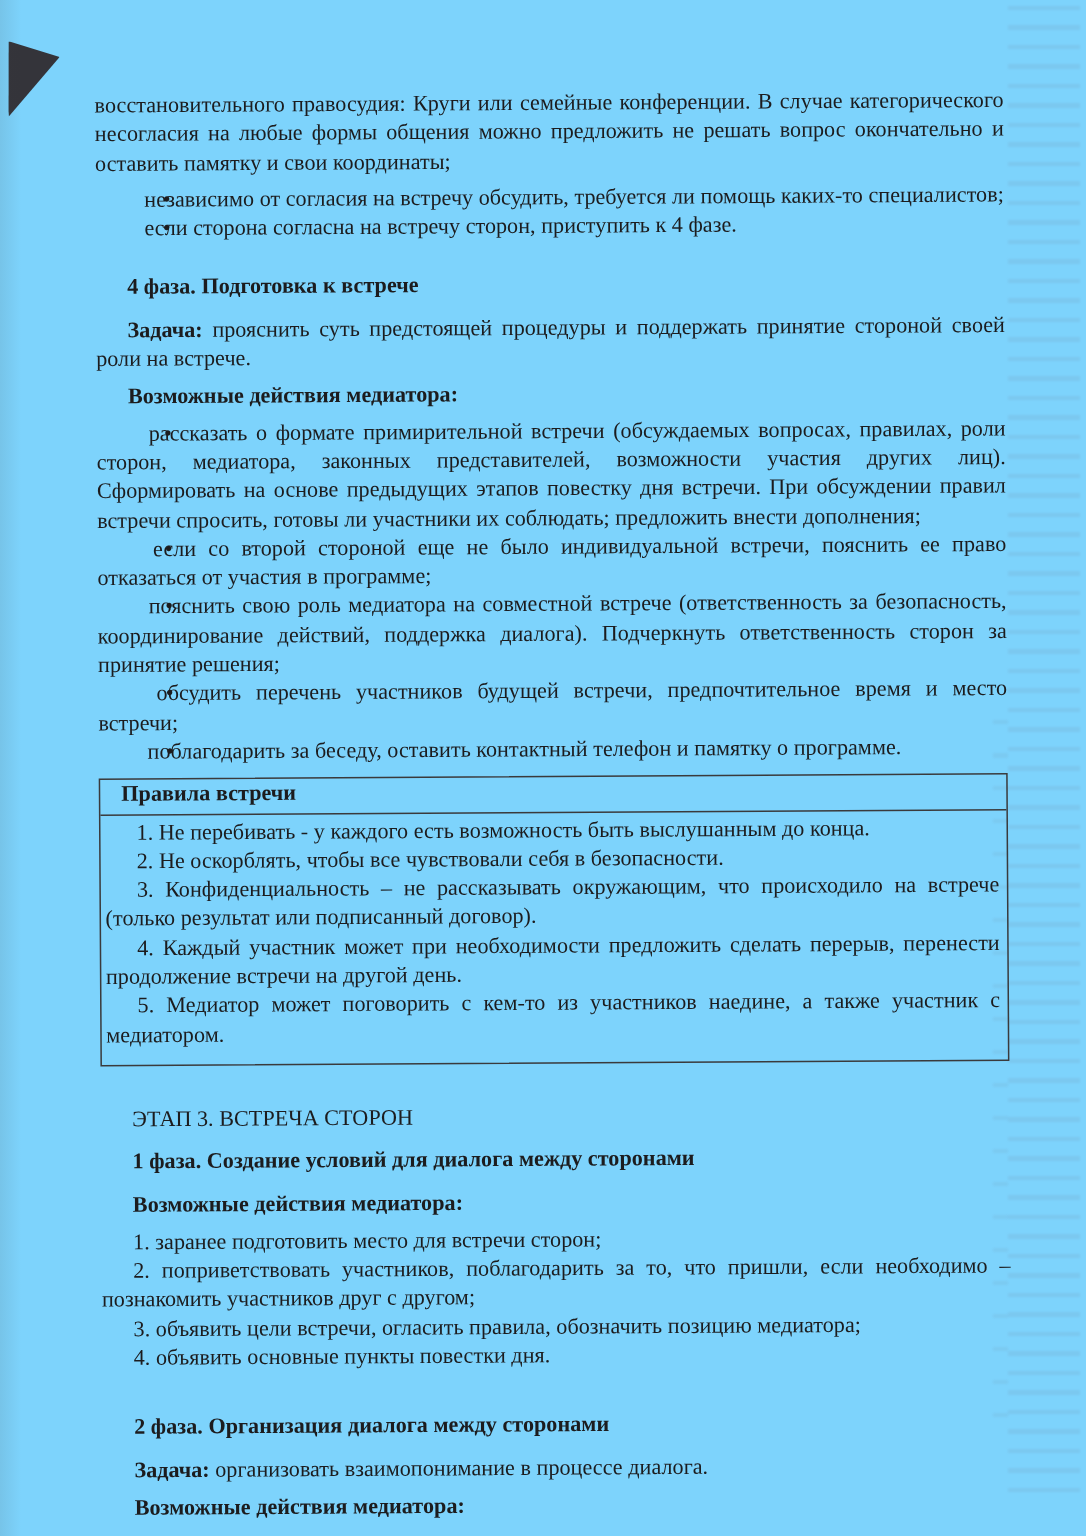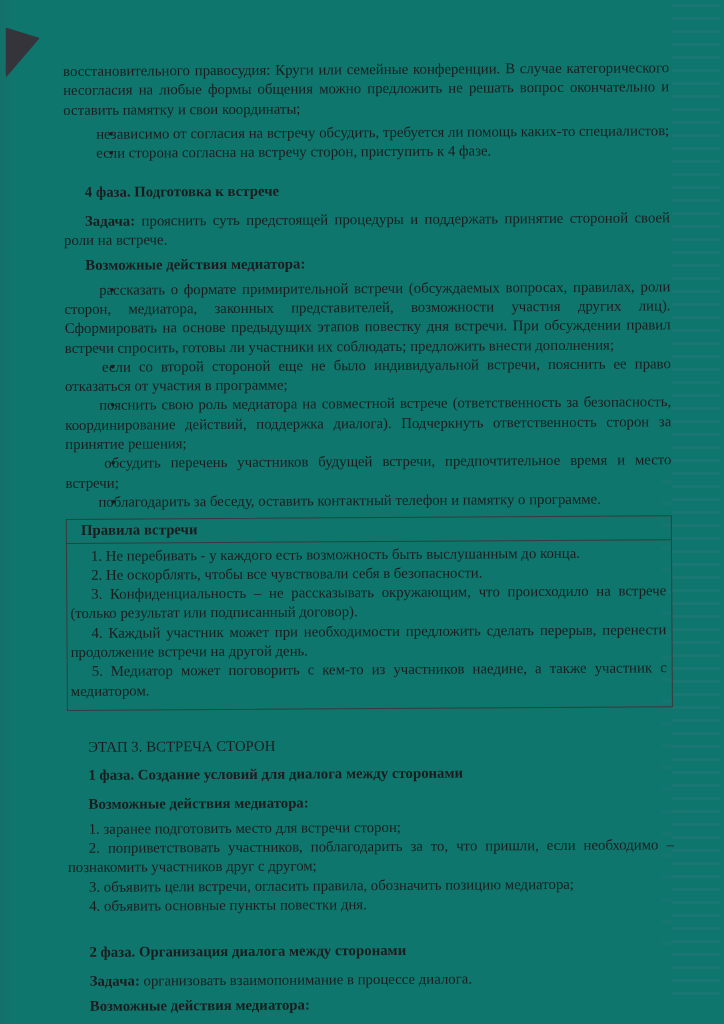--- a/index.html
+++ b/index.html
@@ -6,21 +6,21 @@
     margin: 0;
     padding: 0;
     width: 724px;
     height: 1024px;
     overflow: hidden;
     background: #f5f4ef;
   }
   .paper {
     position: absolute;
     inset: 0;
-    background: #0f766e;
+    background: #7dd3fc;
   }
   
   .edge-shade {
     position: absolute;
     left: 0; top: 0;
     width: 14px; height: 100%;
     background: linear-gradient(to right, rgba(60,60,60,0.10), rgba(0,0,0,0));
     pointer-events: none;
   }
   

